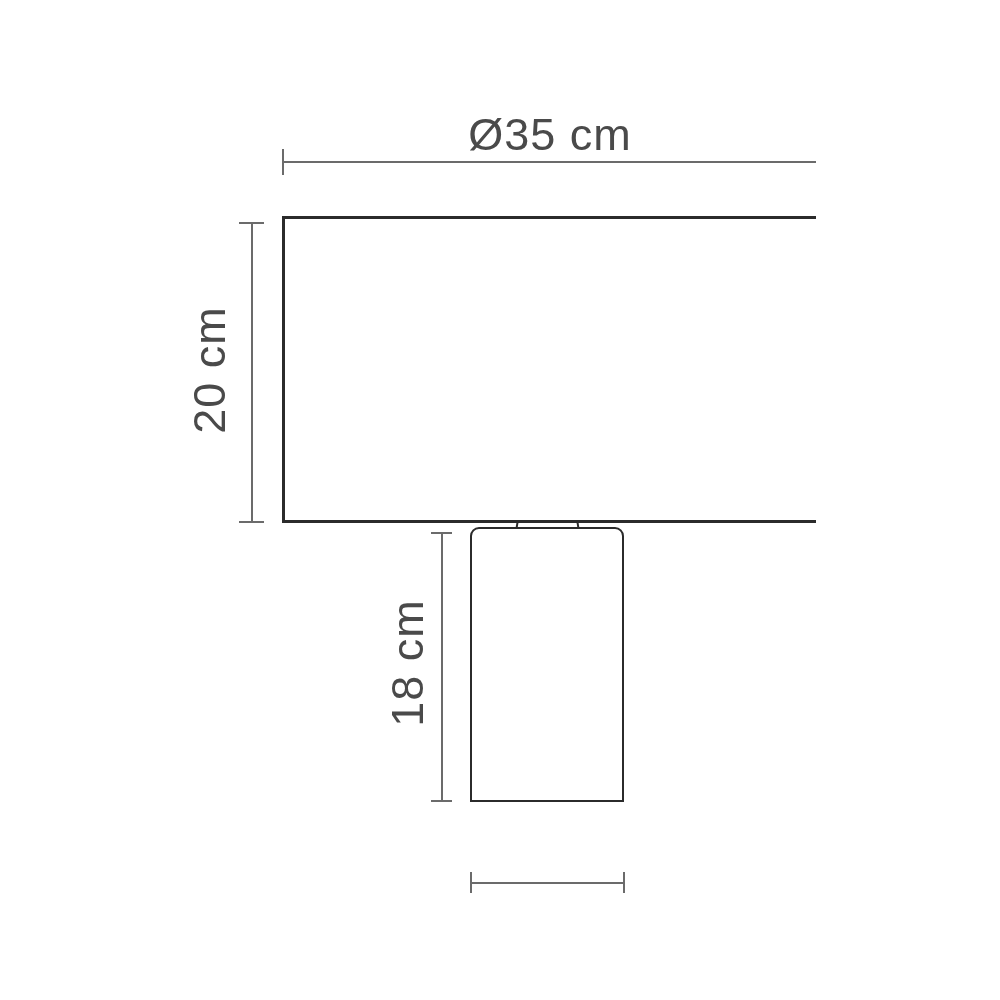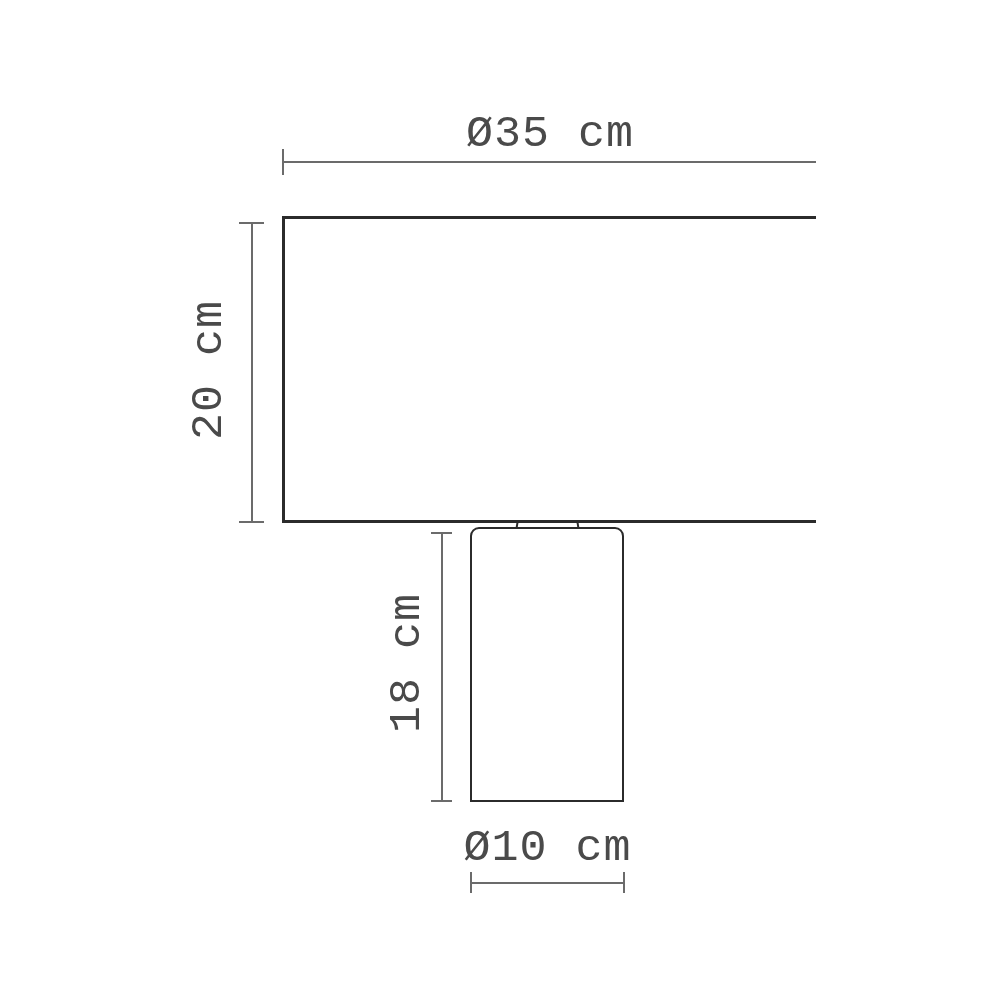--- a/index.html
+++ b/index.html
@@ -9,21 +9,21 @@
     --background: #ffffff;
   }
   * { margin: 0; padding: 0; box-sizing: border-box; }
   html, body { background: var(--background); }
   .canvas {
     position: relative;
     width: 816px;
     height: 1000px;
     background: var(--background);
     overflow: hidden;
-    font-family: Liberation Mono, monospace;
+    font-family: Liberation Sans, sans-serif;
   }
 
   
   .shade {
     position: absolute;
     left: 282px; top: 216px;
     width: 537px; height: 307px;
     border: 3px solid var(--outline);
     background: var(--background);
   }
@@ -110,19 +110,18 @@
     <span class="tick tick-start"></span>
     <span class="tick tick-end"></span>
   </div>
 
   <div class="dim-label label-base-height">18 cm</div>
   <div class="dim-v dim-middle small-ticks">
     <span class="tick tick-start"></span>
     <span class="tick tick-end"></span>
   </div>
 
-  <div class="dim-label label-base-diameter">Ø10 cm</div>
   <div class="dim-h dim-bottom small-ticks">
     <span class="tick tick-start"></span>
     <span class="tick tick-end"></span>
   </div>
 
 </div>
 
 </body></html>

